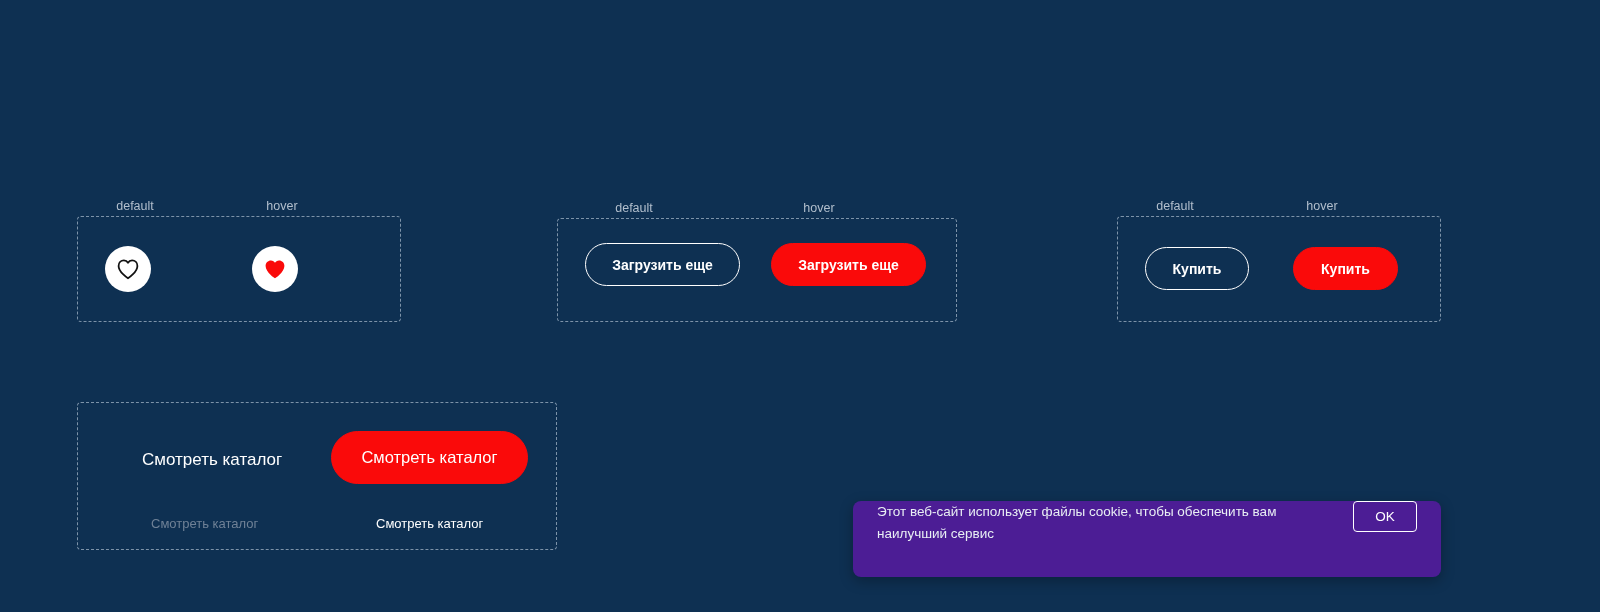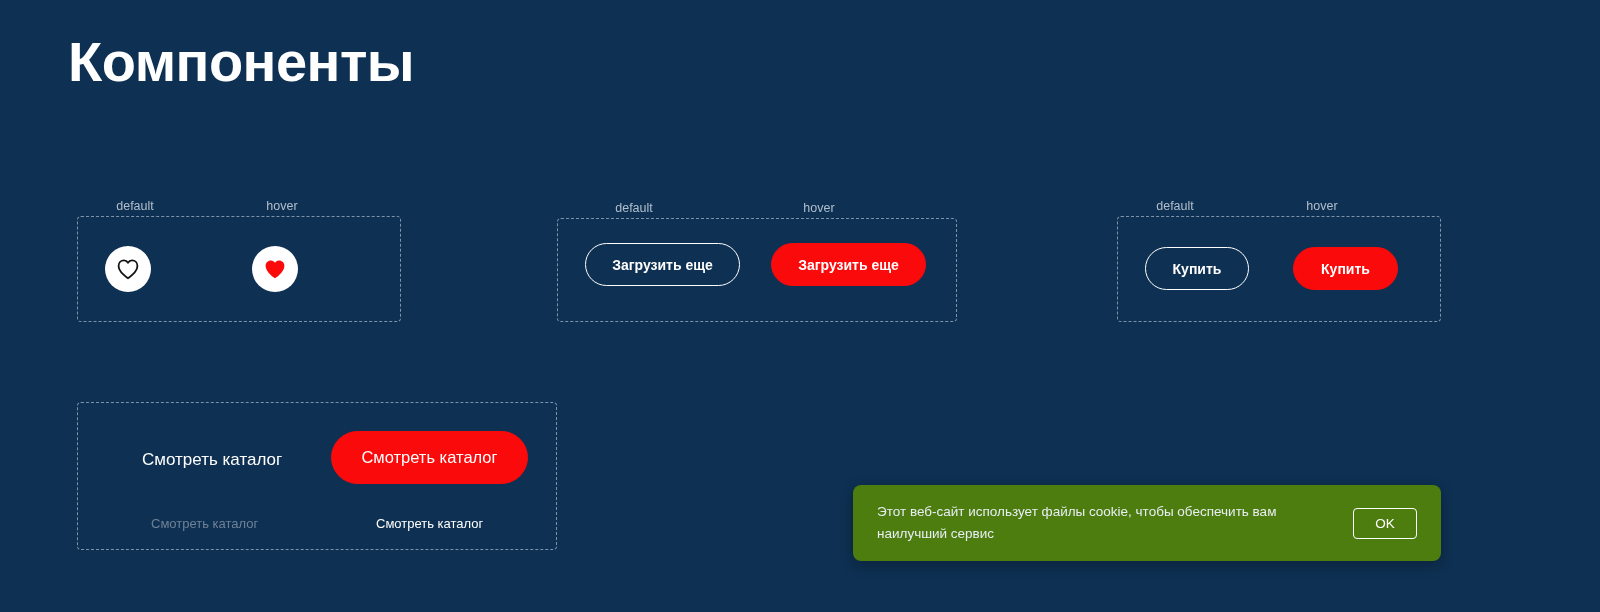--- a/index.html
+++ b/index.html
@@ -117,28 +117,28 @@
     padding: 0;
     font-family: "Liberation Sans", "DejaVu Sans", sans-serif;
     color: #ffffff;
   }
   .text-link--muted { color: #6f8196; }
 
   
   .cookie-banner {
     position: absolute;
     left: 853px;
-    top: 485px;
+    top: 501px;
     width: 588px;
     height: 76px;
-    background: #4d7c0f;
+    background: #4c1d95;
     border-radius: 8px;
     box-shadow: 0 4px 14px rgba(0, 0, 0, 0.28);
     display: flex;
-    align-items: center;
+    align-items: flex-start;
     padding: 0 24px;
     gap: 20px;
   }
 
   .cookie-text {
     flex: 1;
     font-size: 13.5px;
     line-height: 1.65;
     color: #e8eef4;
     max-width: 452px;
@@ -159,21 +159,20 @@
     align-items: center;
     justify-content: center;
     margin-left: 39px;
   }
 </style>
 </head>
 <body>
 
 <div class="page">
 
-  <h1 class="page-title">Компоненты</h1>
 
   <div class="spec-group" style="left:77px; top:188px; width:324px; height:134px;">
 
     <div class="state-labels">
       <span class="state-label" style="left:58px;">default</span>
       <span class="state-label" style="left:205px;">hover</span>
     </div>
 
     <div class="dashed-box" style="left:0; top:28px; width:324px; height:106px;"></div>
 

